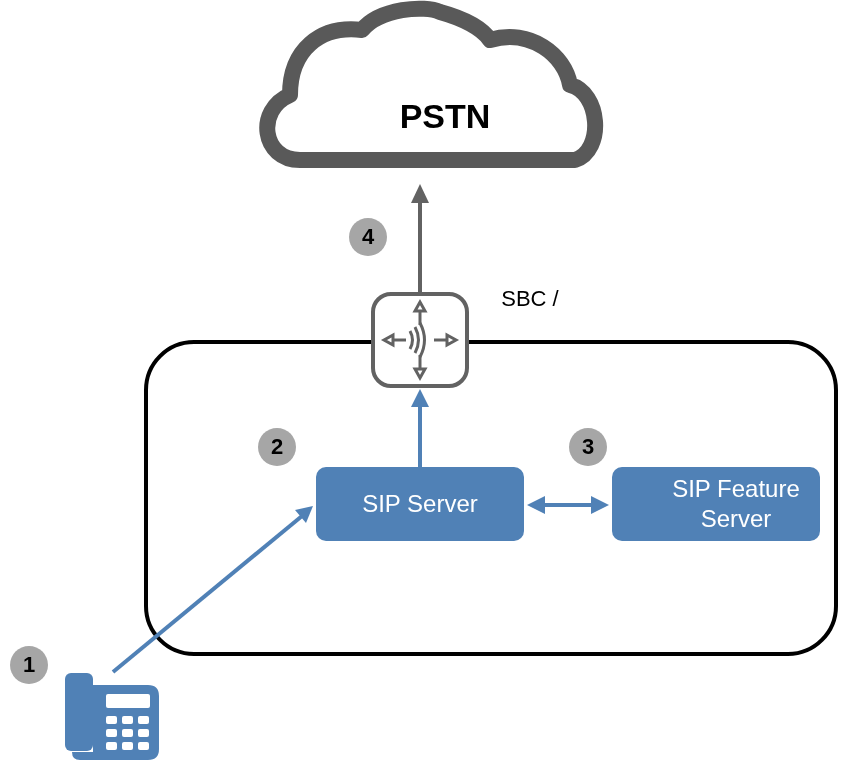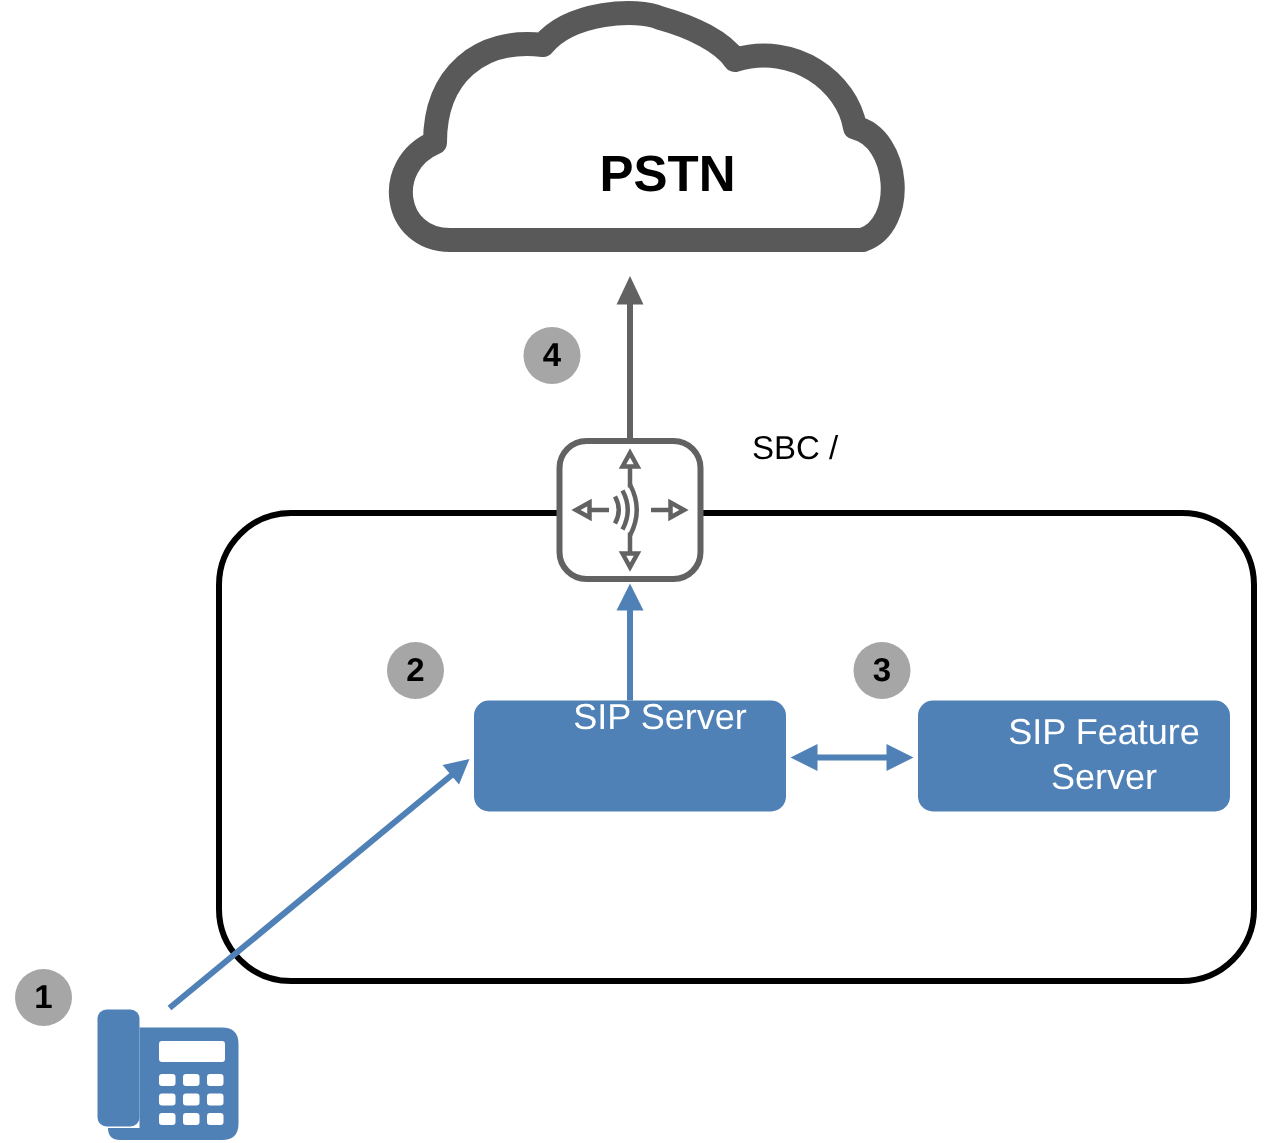--- a/index.html
+++ b/index.html
@@ -3,21 +3,21 @@
 <meta charset="utf-8">
 <style>
   html, body { margin: 0; padding: 0; background: #ffffff; }
   body { width: 843px; height: 762px; position: relative; overflow: hidden;
          font-family: "Liberation Sans", "DejaVu Sans", sans-serif; }
   svg { position: absolute; left: 0; top: 0; }
   .lbl { position: absolute; display: flex; align-items: center; justify-content: center; text-align: center; }
   .pstn { left: 350px; top: 88px; width: 190px; height: 56px; font-size: 34px; font-weight: bold; color: #000; }
   .sbc { left: 470px; top: 262px; width: 120px; height: 74px; font-size: 22px; line-height: 30px; color: #000; flex-direction: column; }
   .box-text { color: #ffffff; font-size: 24px; line-height: 30px; flex-direction: column; }
-  .sip { left: 316px; top: 442px; width: 208px; height: 74px; padding-left: 20px; }
+  .sip { left: 316px; top: 467px; width: 208px; height: 74px; }
   .feat { left: 612px; top: 467px; width: 208px; height: 74px; padding-left: 20px; }
   .badge { position: absolute; width: 38px; height: 38px; border-radius: 50%; background: #a6a6a6;
            font-size: 22px; font-weight: bold; color: #000; display: flex; align-items: center; justify-content: center; }
   .b1 { left: 10px; top: 646px; }
   .b2 { left: 258px; top: 428px; }
   .b3 { left: 569px; top: 428px; }
   .b4 { left: 349px; top: 218px; }
 </style>
 </head>
 <body>

